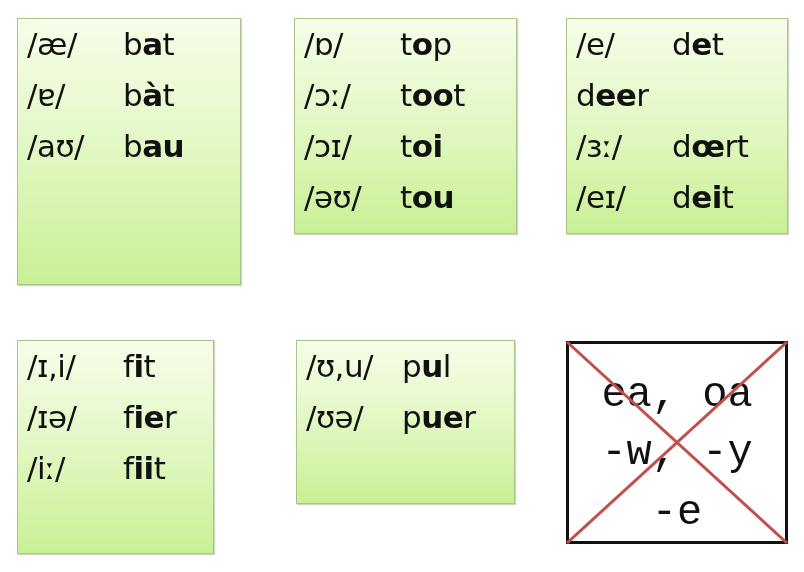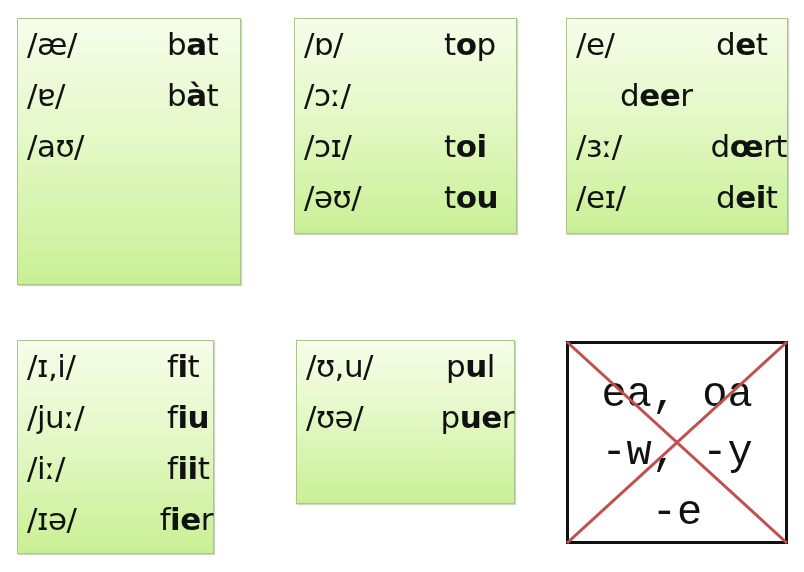--- a/index.html
+++ b/index.html
@@ -17,21 +17,21 @@
   }
   .row {
     display: flex; align-items: baseline;
     height: 51px; line-height: 51px;
     font-size: 31px; color: #111;
     letter-spacing: -0.5px;
     white-space: nowrap;
   }
   .row:first-child { margin-top: -14px; }
   .ipa { display: inline-block; }
-  .word { display: inline-block; margin-left: 44px; }
+  .word { display: inline-block; }
   .word b { font-weight: bold; }
   .xbox {
     position: absolute;
     box-sizing: border-box;
     left: 566px; top: 341px; width: 222px; height: 203px;
     border: 3px solid #111; background: #fff;
     font-family: Liberation Mono, monospace;
     color: #111; text-align: center;
   }
   .xline {
@@ -46,30 +46,32 @@
   <div class="row">
       <span class="ipa" style="width:96px">/æ/</span>
       <span class="word"><span>b</span><b>a</b><span>t</span></span>
     </div>
   <div class="row">
       <span class="ipa" style="width:96px">/ɐ/</span>
       <span class="word"><span>b</span><b>à</b><span>t</span></span>
     </div>
   <div class="row">
       <span class="ipa" style="width:96px">/aʊ/</span>
+      <span class="word"><span>b</span><b>au</b><span></span></span>
     </div>
 </div>
 
 <div class="card" style="left:294px; top:18px; width:223px; height:216px;">
   <div class="row">
       <span class="ipa" style="width:96px">/ɒ/</span>
       <span class="word"><span>t</span><b>o</b><span>p</span></span>
     </div>
   <div class="row">
       <span class="ipa" style="width:96px">/ɔː/</span>
+      <span class="word"><span>t</span><b>oo</b><span>t</span></span>
     </div>
   <div class="row">
       <span class="ipa" style="width:96px">/ɔɪ/</span>
       <span class="word"><span>t</span><b>oi</b><span></span></span>
     </div>
   <div class="row">
       <span class="ipa" style="width:96px">/əʊ/</span>
       <span class="word"><span>t</span><b>ou</b><span></span></span>
     </div>
 </div>
@@ -91,30 +93,26 @@
       <span class="word"><span>d</span><b>ei</b><span>t</span></span>
     </div>
 </div>
 
 <div class="card" style="left:17px; top:340px; width:197px; height:214px;">
   <div class="row">
       <span class="ipa" style="width:96px">/ɪ,i/</span>
       <span class="word"><span>f</span><b>i</b><span>t</span></span>
     </div>
   <div class="row">
-      <span class="ipa" style="width:96px">/juː/</span>
-      <span class="word"><span>f</span><b>iu</b><span></span></span>
+      <span class="ipa" style="width:96px">/ɪə/</span>
+      <span class="word"><span>f</span><b>ie</b><span>r</span></span>
     </div>
   <div class="row">
       <span class="ipa" style="width:96px">/iː/</span>
       <span class="word"><span>f</span><b>ii</b><span>t</span></span>
-    </div>
-  <div class="row">
-      <span class="ipa" style="width:96px">/ɪə/</span>
-      <span class="word"><span>f</span><b>ie</b><span>r</span></span>
     </div>
 </div>
 
 <div class="card" style="left:296px; top:340px; width:219px; height:164px;">
   <div class="row">
       <span class="ipa" style="width:96px">/ʊ,u/</span>
       <span class="word"><span>p</span><b>u</b><span>l</span></span>
     </div>
   <div class="row">
       <span class="ipa" style="width:96px">/ʊə/</span>

